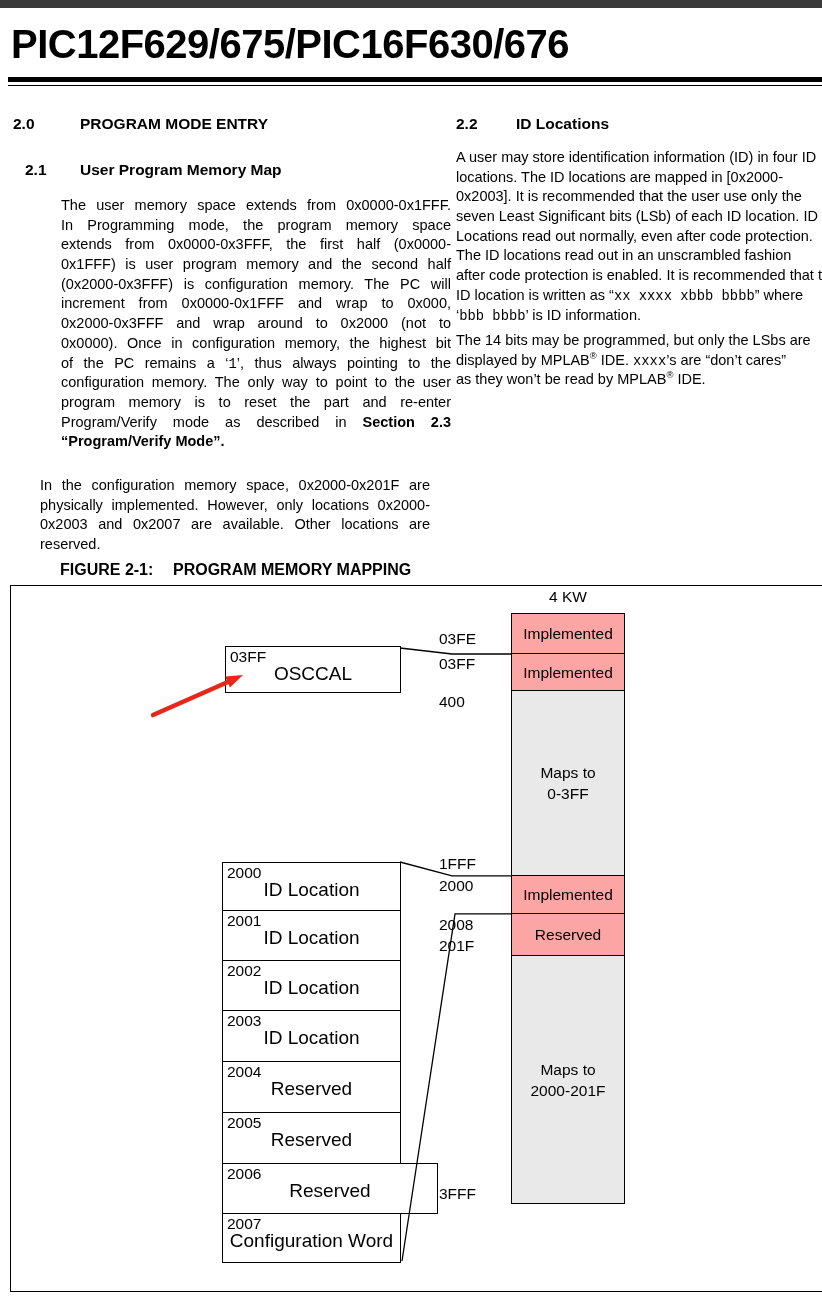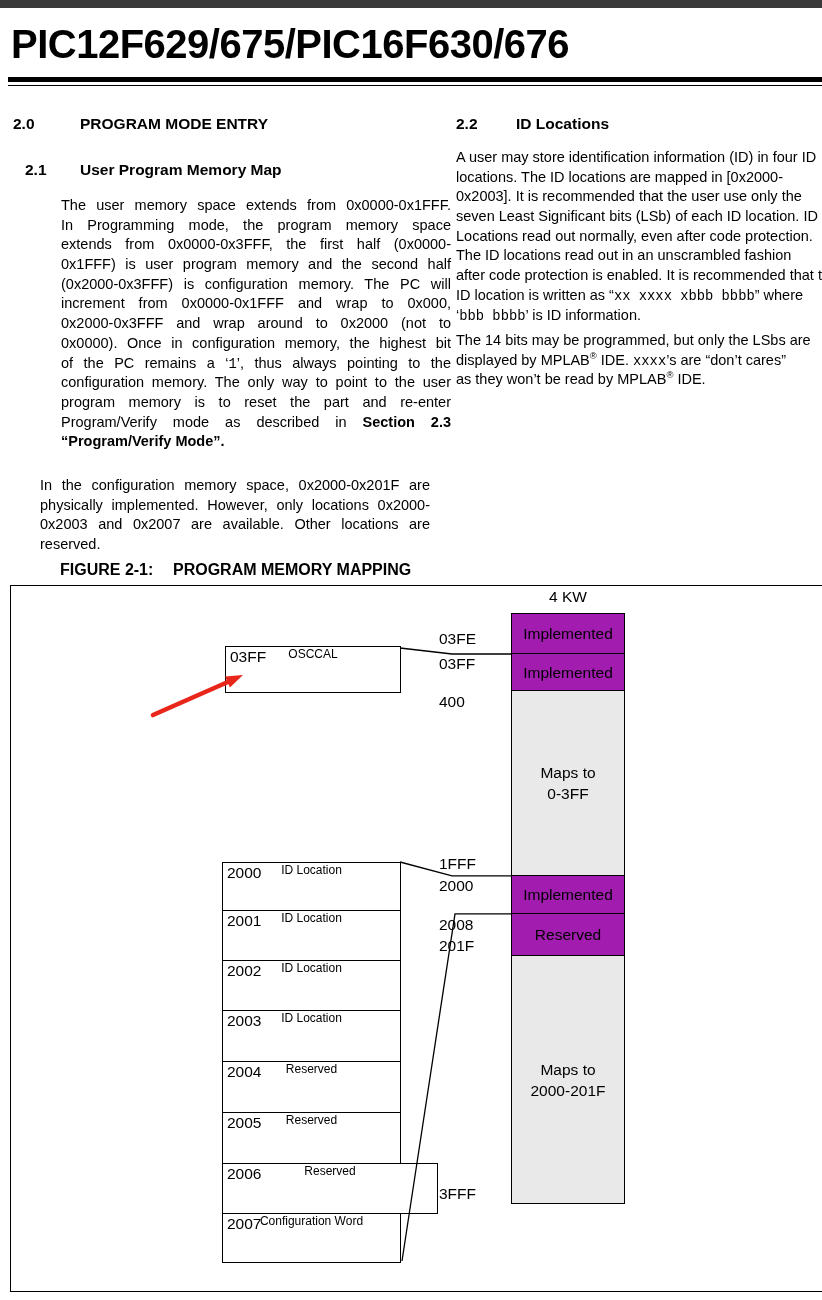--- a/index.html
+++ b/index.html
@@ -21,22 +21,22 @@
   .para.justify .tline{text-align:justify;text-align-last:justify;}
   .para.justify .tline:last-child{text-align:left;text-align-last:left;}
   .sg-b{font-weight:700;}
   .sg-m{font-family:"Liberation Mono","DejaVu Sans Mono",monospace;font-size:13.8px;}
   .sg-r{vertical-align:super;font-size:9.5px;line-height:0;}
   
   .fig-cap{font-size:16px;font-weight:700;white-space:nowrap;}
   #fig-frame{left:10px;top:585px;width:828px;height:707px;border:1.3px solid #000;box-sizing:border-box;background:#fff;}
   .box{position:absolute;border:1.3px solid #000;box-sizing:border-box;background:#fff;font-size:15.5px;}
   .box .addr{position:absolute;left:4px;top:1px;font-size:15.5px;white-space:nowrap;}
-  .box .box-name{text-align:center;margin-top:0;font-size:12px;white-space:nowrap;}
-  .cell{position:absolute;border:1.3px solid #000;box-sizing:border-box;background:#a21caf;font-size:15.5px;
+  .box .box-name{text-align:center;margin-top:16px;font-size:19px;white-space:nowrap;}
+  .cell{position:absolute;border:1.3px solid #000;box-sizing:border-box;background:#fca5a5;font-size:15.5px;
         display:flex;align-items:center;justify-content:center;flex-direction:column;text-align:center;}
   .cell div{line-height:21px;}
   .side-label{position:absolute;width:68px;text-align:left;font-size:15.5px;white-space:nowrap;}
   #kw-label{left:511px;top:588px;width:114px;text-align:center;font-size:15.5px;}
   #fig-svg{left:0;top:0;pointer-events:none;}
 </style>
 </head>
 <body>
 
 <div id="page">

